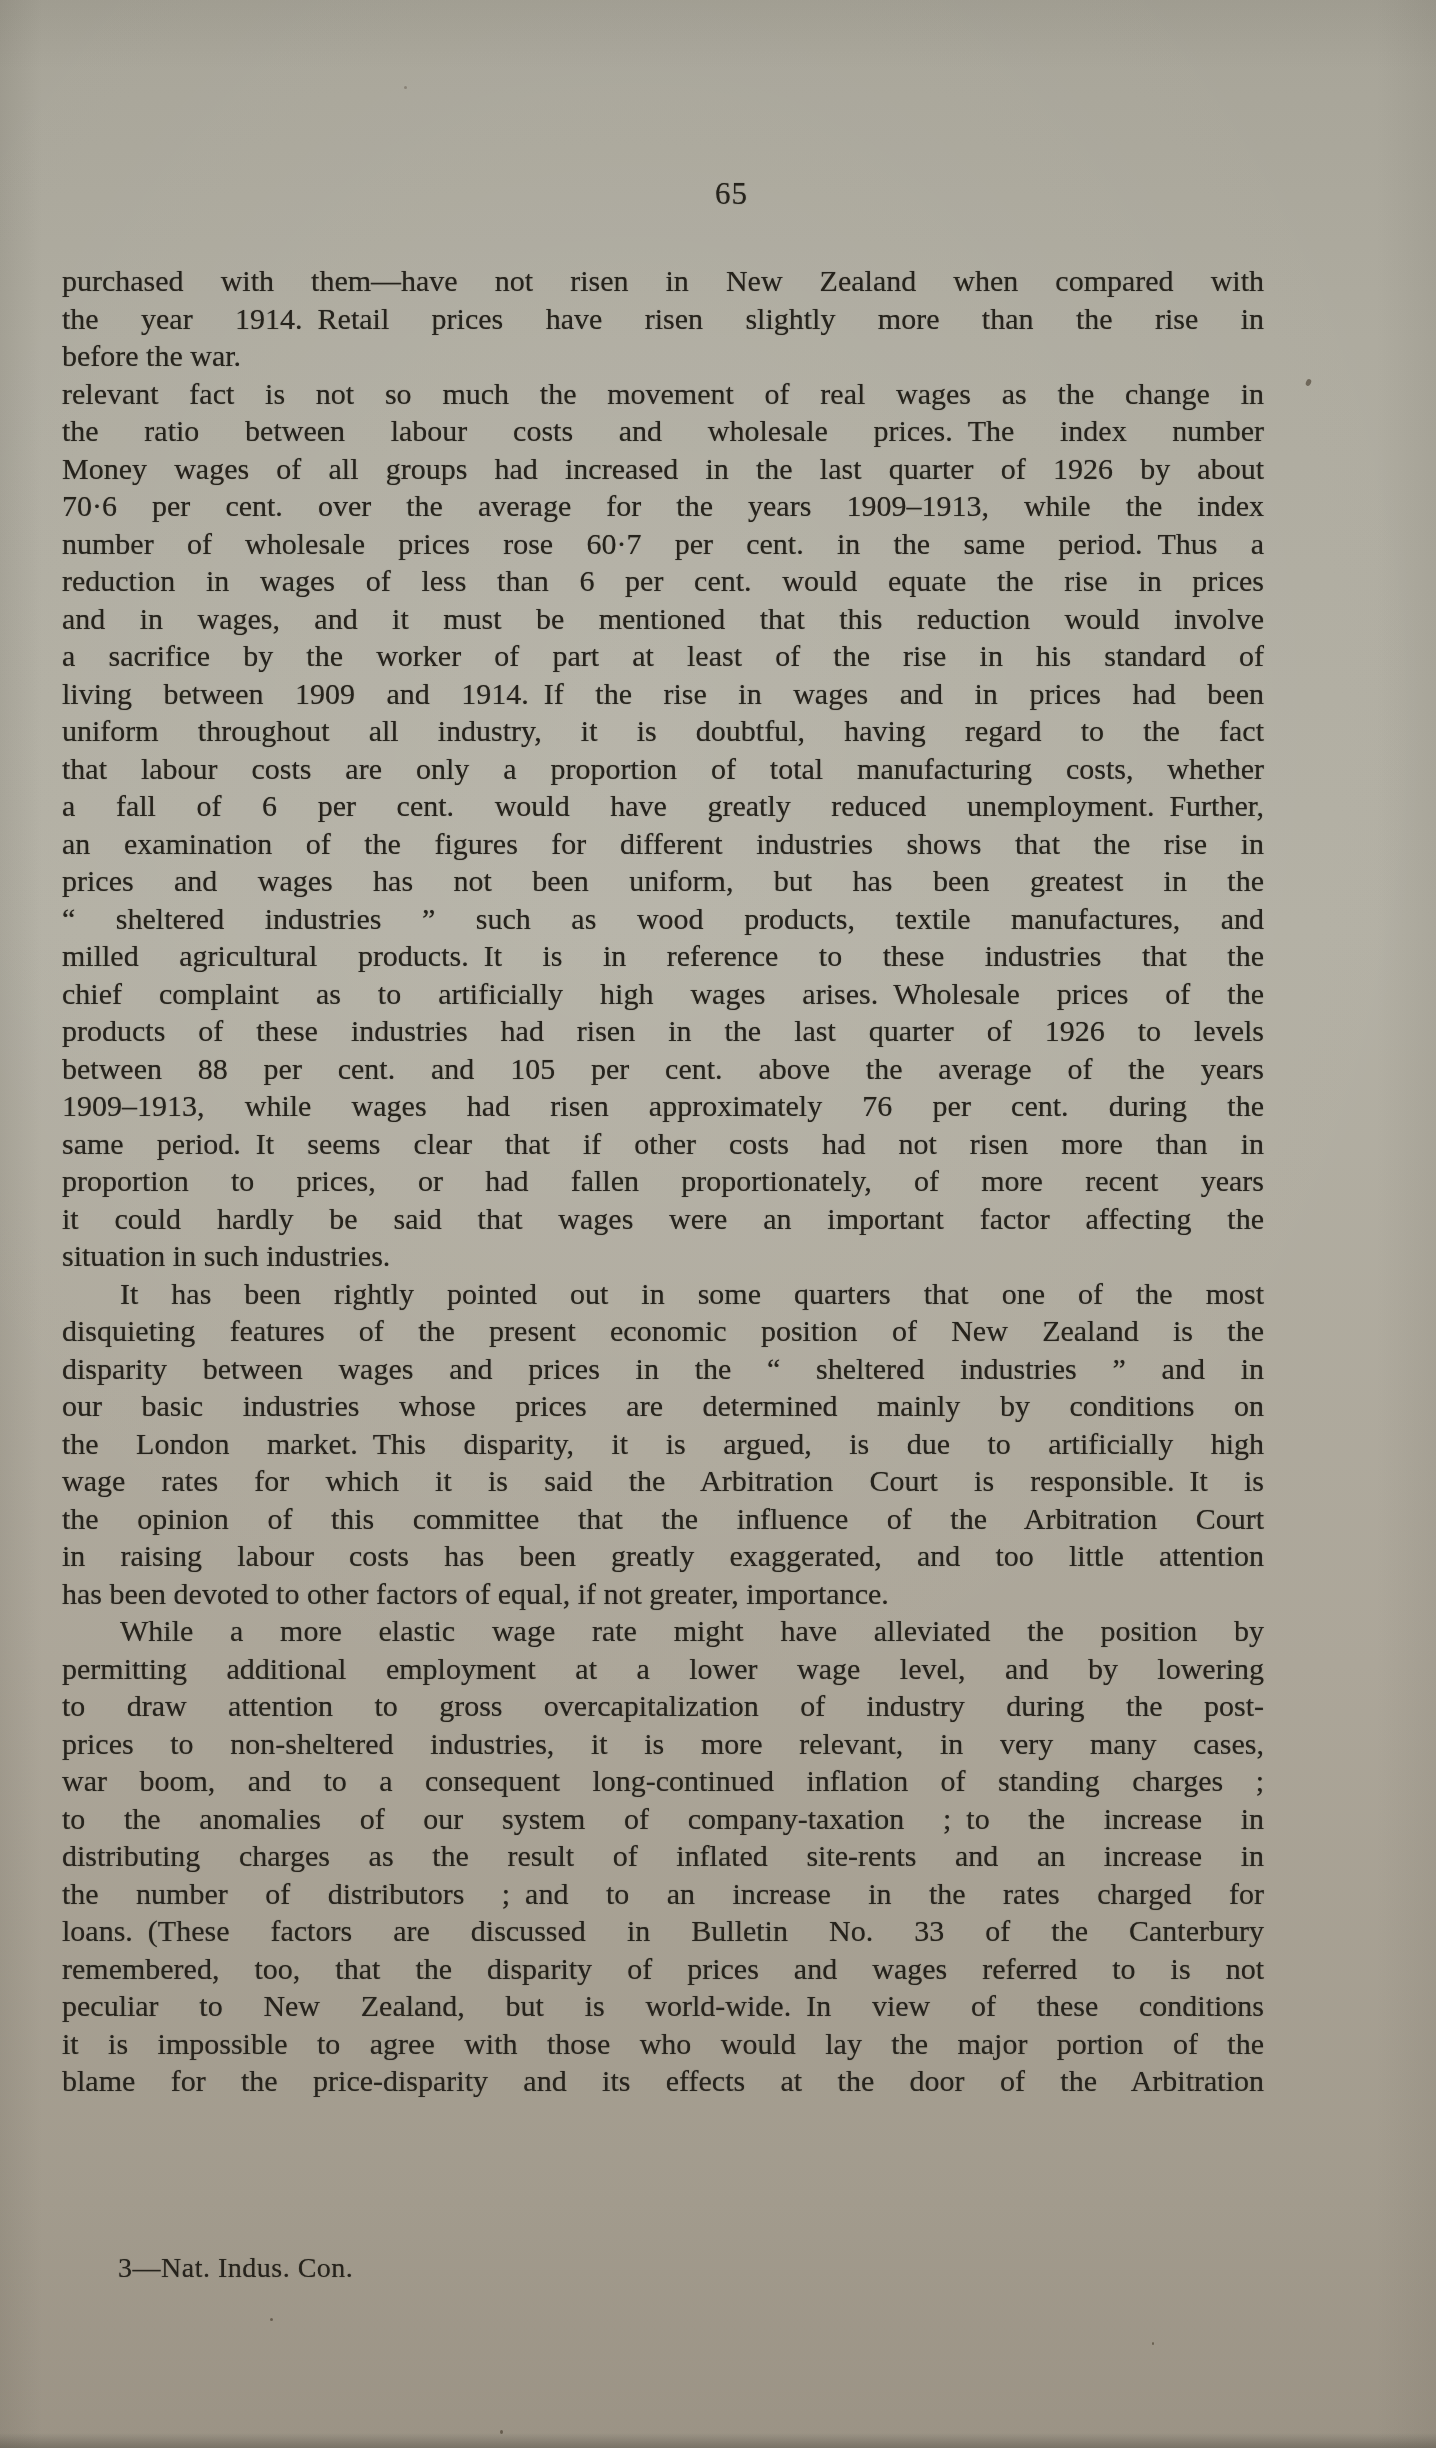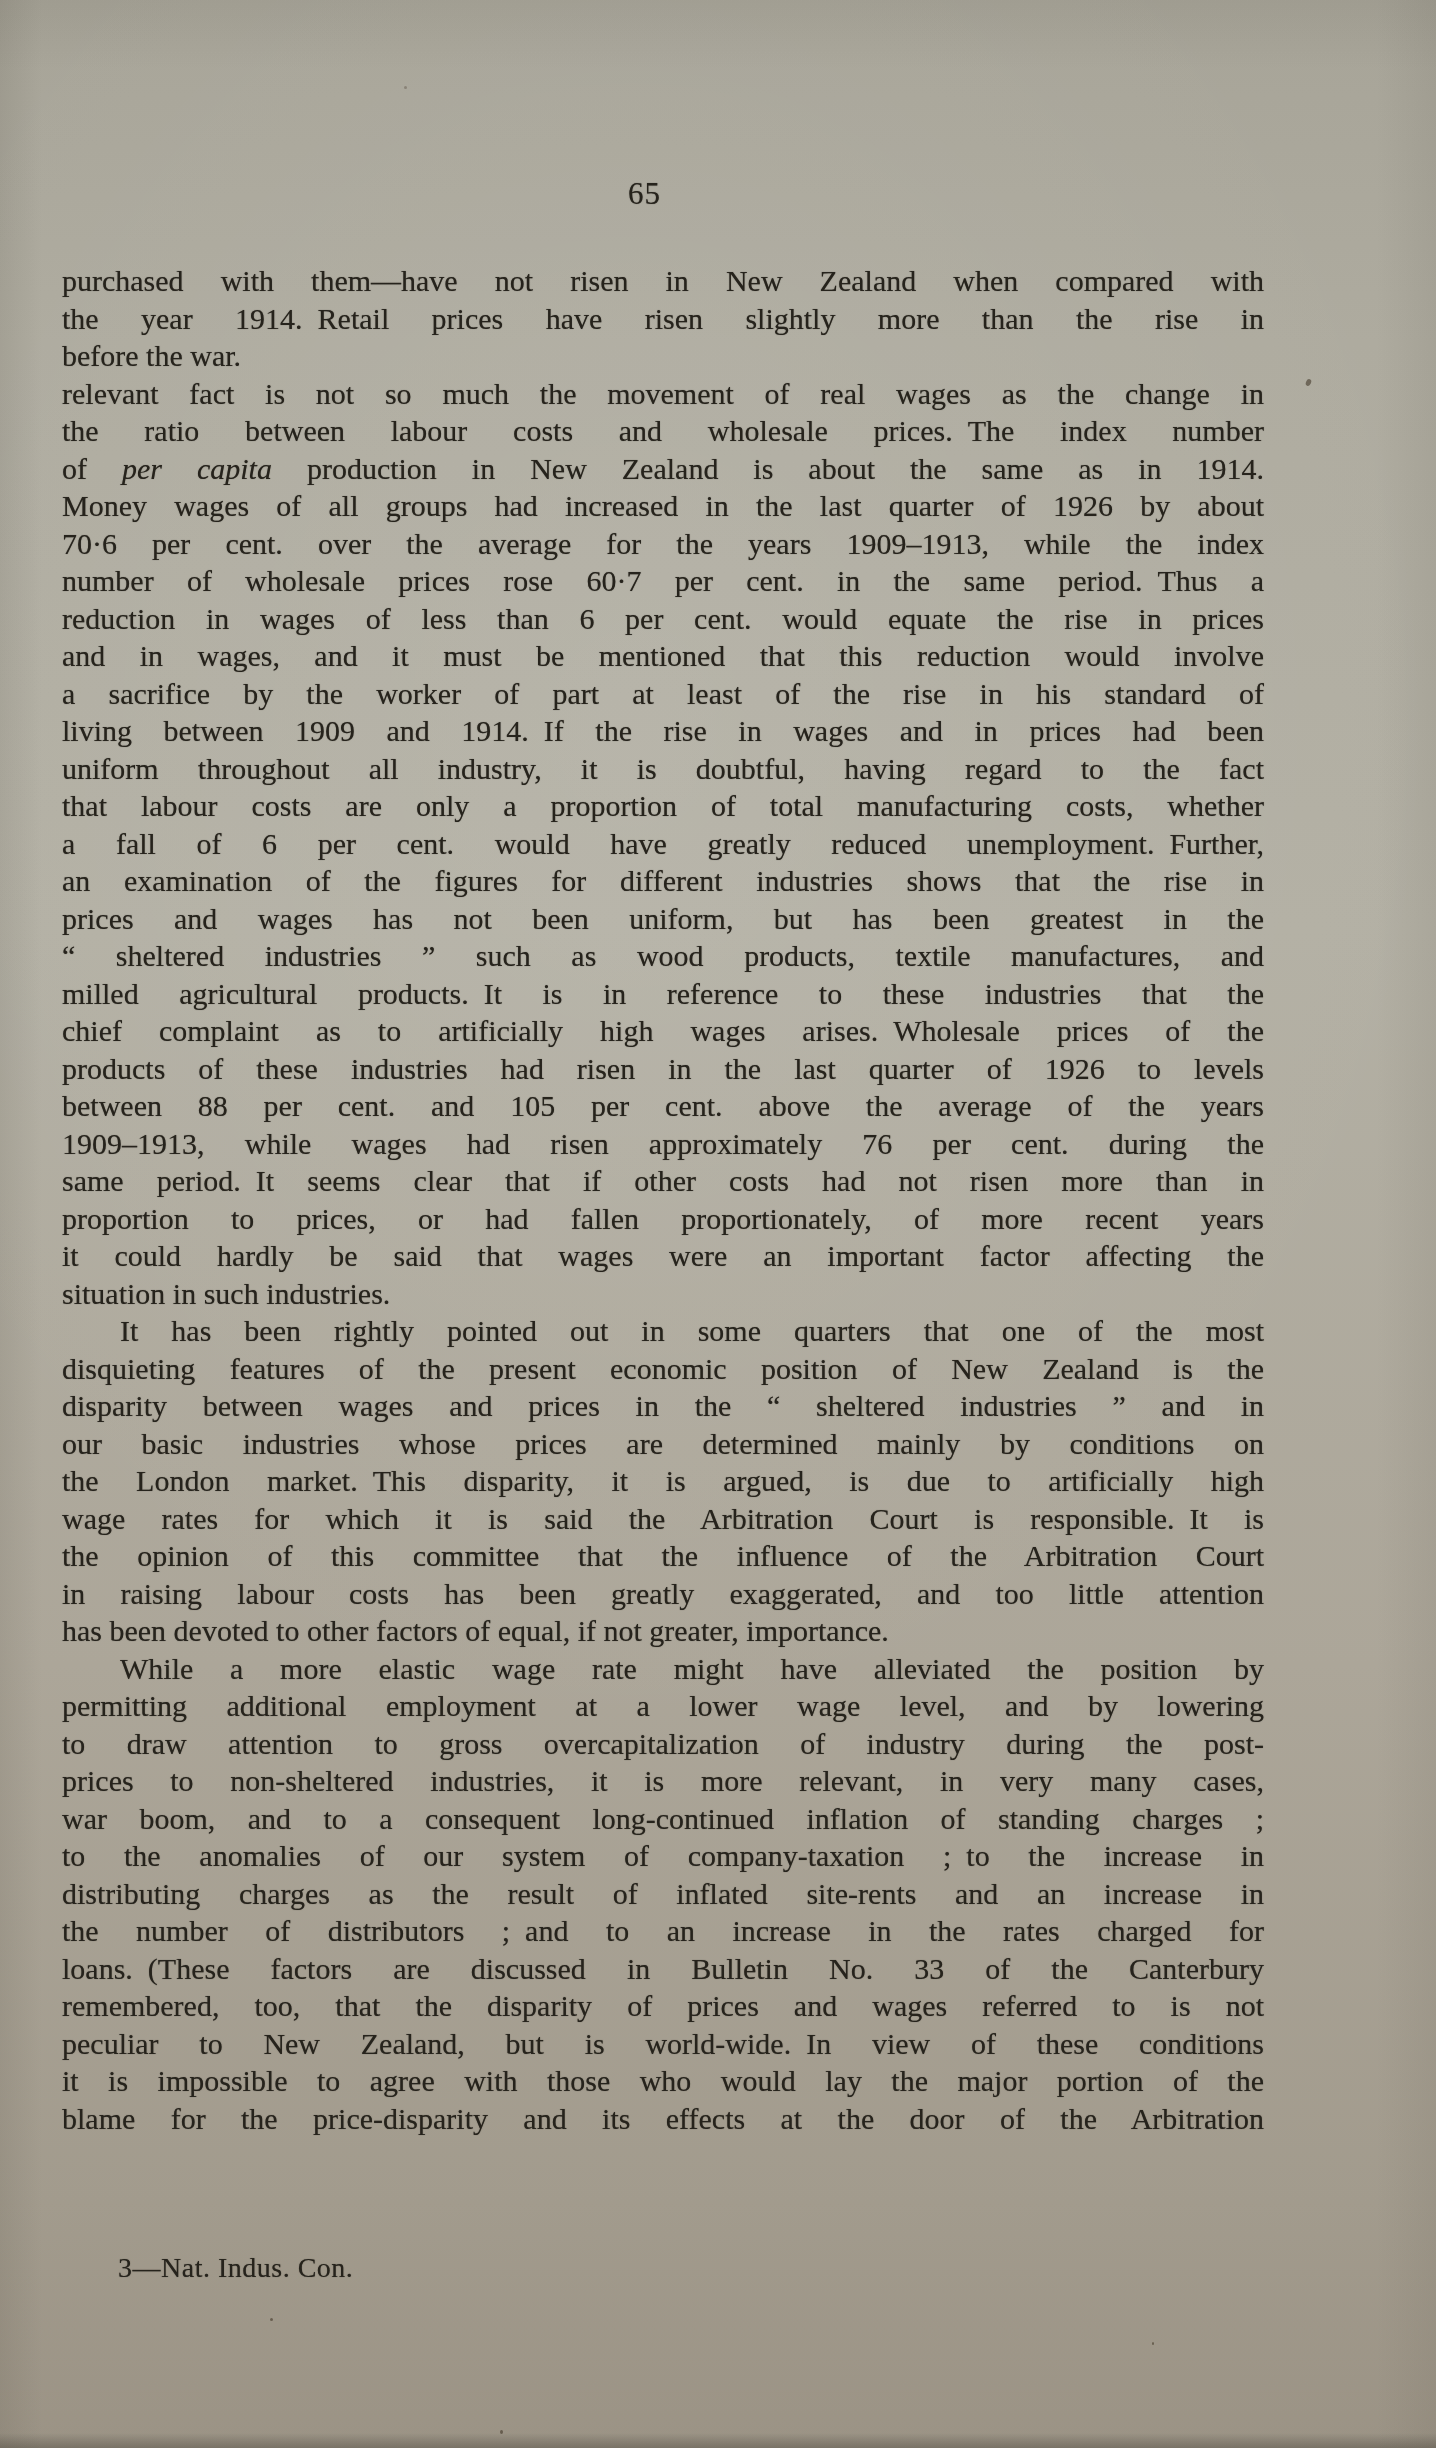--- a/index.html
+++ b/index.html
@@ -37,21 +37,21 @@
       linear-gradient(180deg, rgba(60,55,45,0.07), rgba(0,0,0,0) 70px);
   }
   .ink {
     text-shadow: 0 0 1px rgba(32,29,23,0.55);
   }
   .page-number {
     position: absolute;
     top: 176px;
     left: 628px;
     width: 120px;
-    text-align: left;
+    text-align: right;
     font-size: 31px;
     letter-spacing: 1px;
   }
   .text-block {
     position: absolute;
     top: 262px;
     left: 62px;
     width: 1202px;
     font-size: 30px;
     line-height: 37.5px;
@@ -94,21 +94,20 @@
 
   <div class="text-block ink">
       <div>
         <div class="line"><span>purchased with them—have not risen in New Zealand when compared with</span></div>
         <div class="line"><span>the year 1914. Retail prices have risen slightly more than the rise in</span></div>
         <div class="line last"><span>before the war.</span></div>
       </div>
       <div>
         <div class="line"><span>relevant fact is not so much the movement of real wages as the change in</span></div>
         <div class="line"><span>the ratio between labour costs and wholesale prices. The index number</span></div>
-        <div class="line"><span>of </span><i>per capita</i><span> production in New Zealand is about the same as in 1914.</span></div>
         <div class="line"><span>Money wages of all groups had increased in the last quarter of 1926 by about</span></div>
         <div class="line"><span>70·6 per cent. over the average for the years 1909–1913, while the index</span></div>
         <div class="line"><span>number of wholesale prices rose 60·7 per cent. in the same period. Thus a</span></div>
         <div class="line"><span>reduction in wages of less than 6 per cent. would equate the rise in prices</span></div>
         <div class="line"><span>and in wages, and it must be mentioned that this reduction would involve</span></div>
         <div class="line"><span>a sacrifice by the worker of part at least of the rise in his standard of</span></div>
         <div class="line"><span>living between 1909 and 1914. If the rise in wages and in prices had been</span></div>
         <div class="line"><span>uniform throughout all industry, it is doubtful, having regard to the fact</span></div>
         <div class="line"><span>that labour costs are only a proportion of total manufacturing costs, whether</span></div>
         <div class="line"><span>a fall of 6 per cent. would have greatly reduced unemployment. Further,</span></div>

